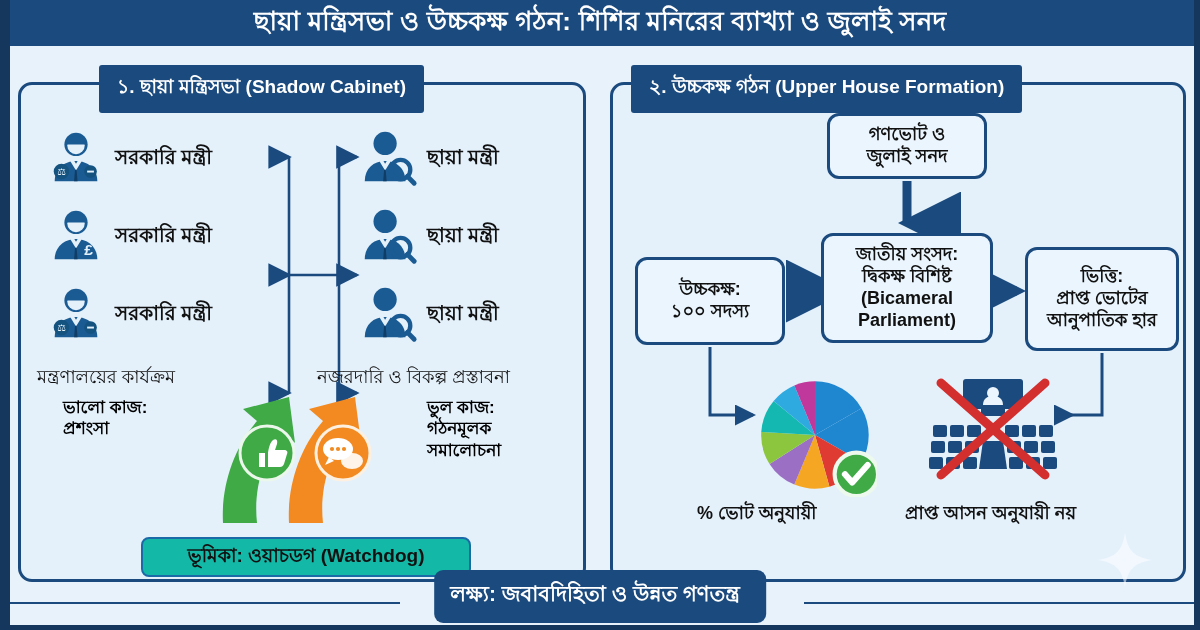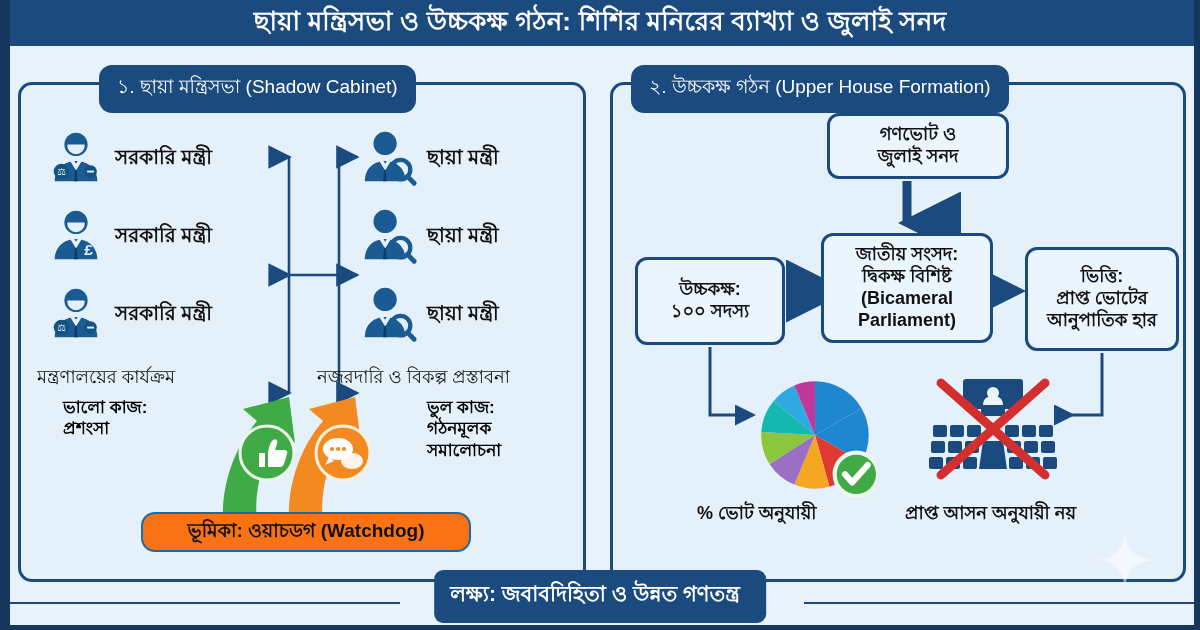--- a/index.html
+++ b/index.html
@@ -41,23 +41,23 @@
     position:absolute; top:36px;
     border:3px solid #1b4a7e; border-radius:14px;
     background:#e4f1fb;
   }
   .panel-left  { left:8px;   width:568px; height:500px; }
   .panel-right { left:600px; width:576px; height:500px; }
 
   .panel-badge {
     position:absolute; top:-20px;
     background:#1b4a7e; color:#fff;
-    border-radius:13px;
+    border-radius:3px;
     padding:7px 18px 9px 18px;
-    font-size:19px; font-weight:normal;
+    font-size:19px; font-weight:bold;
     white-space:nowrap; z-index:12;
   }
   .badge-left  { left:78px; }
   .badge-right { left:18px; }
 
   
   .people-col { position:absolute; top:34px; }
   .gov-col    { left:24px;  width:230px; }
   .sh-col     { left:336px; width:220px; }
 
@@ -77,37 +77,37 @@
 
   
   .connector { position:absolute; left:0; top:0; width:568px; height:500px; pointer-events:none; }
 
   
   .wd-text { position:absolute; font-size:17px; font-weight:bold; color:#000000; line-height:1.25; }
   .wd-good { left:42px;  top:312px; width:130px; text-align:left; }
   .wd-bad  { left:406px; top:312px; width:150px; text-align:left; }
 
   .wd-box {
-    position:absolute; left:120px; top:427px; width:330px; height:40px;
-    background:#f97316; border:2.5px solid #1b6aa8; border-radius:14px;
+    position:absolute; left:120px; top:452px; width:330px; height:40px;
+    background:#14b8a6; border:2.5px solid #1b6aa8; border-radius:8px;
     display:flex; align-items:center; justify-content:center;
     font-size:19px; font-weight:bold; color:#111; white-space:nowrap;
   }
   .arrows-svg { position:absolute; left:0; top:290px; width:568px; height:150px; }
 
   
   .fbox {
     position:absolute;
     background:#eaf5fd; border:3px solid #1b4a7e; border-radius:12px;
     display:flex; flex-direction:column; align-items:center; justify-content:center;
     font-size:18px; font-weight:bold; color:#111; line-height:1.22;
     text-align:center; z-index:6;
   }
   .fbox span { display:block; white-space:nowrap; }
-  .box-ref   { left:214px; top:28px;  width:182px; height:66px; }
+  .box-ref   { left:214px; top:28px;  width:160px; height:66px; }
   .box-parl  { left:208px; top:148px; width:172px; height:110px; }
   .box-upper { left:22px;  top:172px; width:150px; height:88px; }
   .box-basis { left:412px; top:162px; width:154px; height:104px; }
 
   .flow-svg { position:absolute; left:0; top:0; width:576px; height:500px; }
 
   .bottom-cap {
     position:absolute; font-size:18px; font-weight:bold; color:#111;
     white-space:nowrap; top:414px;
   }

